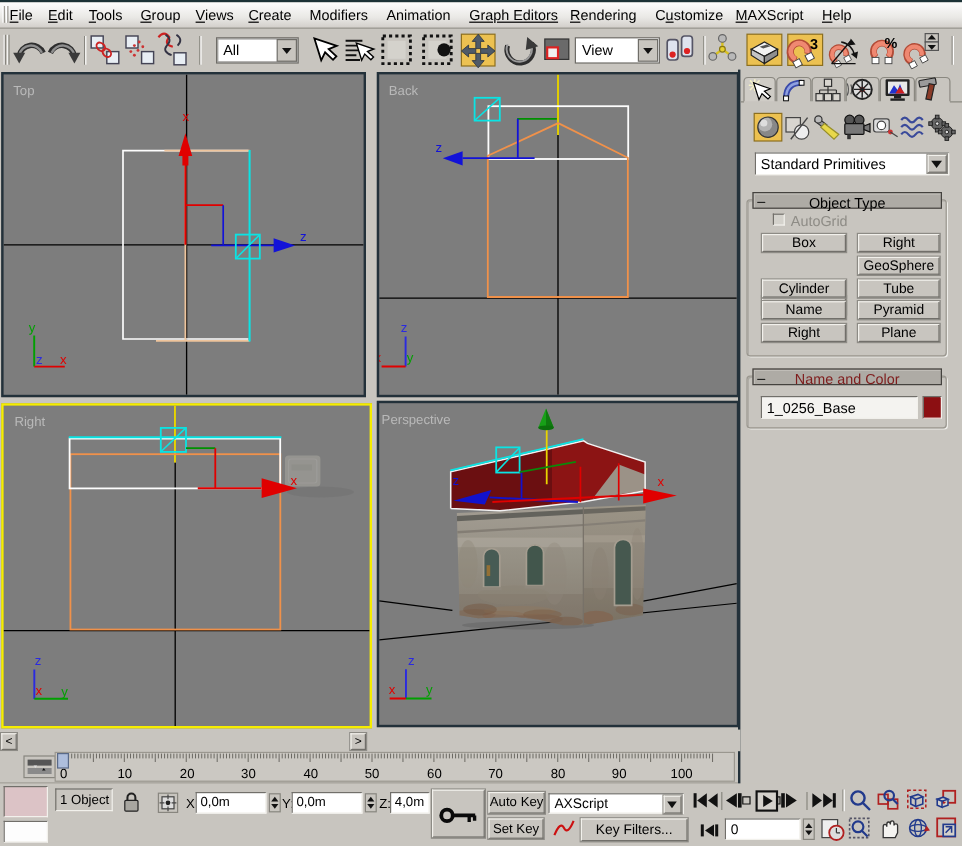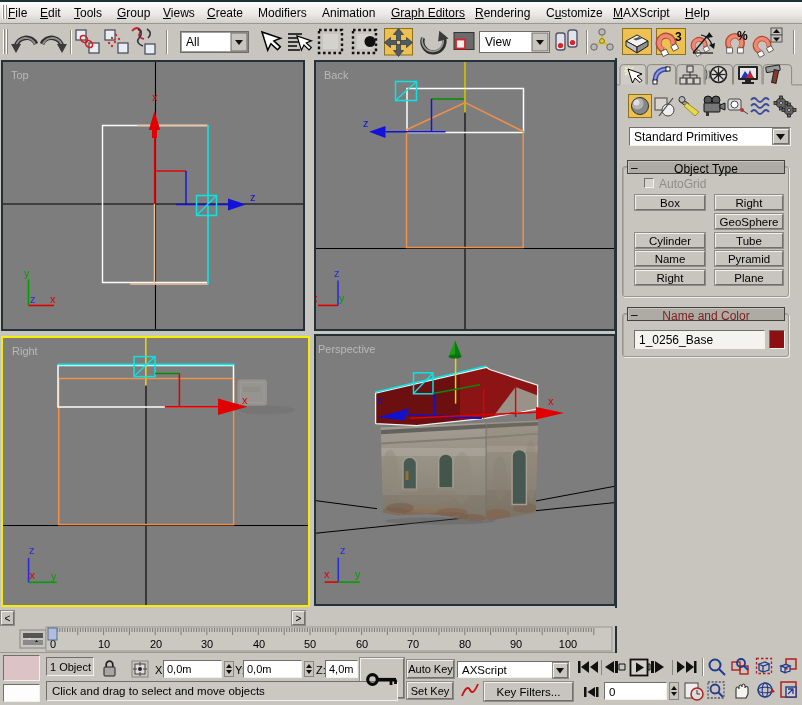--- a/index.html
+++ b/index.html
@@ -866,23 +866,20 @@
       <svg width="8" height="14">
           <path d="M1,6 h6 l-3,-4 z" fill="#111"></path>
           <path d="M1,8 h6 l-3,4 z" fill="#111"></path>
         </svg>
     </div>
     <span class="abs" style="left:316px;top:11px;font-size:11px;">Z:</span>
     <div class="sunken" style="left:325px;top:7px;width:33px;height:18px;">
         <span style="position:absolute;left:3px;top:2px;font-size:11px;">4,0m</span>
       </div>
     <div class="btn3d" style="left:360px;top:5px;width:44px;height:40px;"></div>
-    <div class="sunken" style="left:46px;top:28px;width:352px;height:20px;background:#cbc8c2;">
-        <span style="position:absolute;left:5px;top:3px;font-size:11.5px;">Click and drag to select and move objects</span>
-      </div>
 
     <div class="btn3d" style="left:407px;top:7px;width:47px;height:18px;text-align:center;font-size:11px;line-height:17px;white-space:nowrap;">Auto Key</div>
     <div class="btn3d" style="left:407px;top:28.5px;width:46px;height:17px;text-align:center;font-size:11px;line-height:16px;white-space:nowrap;">Set Key</div>
     <div class="sunken" style="left:457px;top:7.5px;width:113px;height:17px;">
       <span style="position:absolute;left:4px;top:2px;font-size:11.5px;">AXScript</span>
       <div class="btn3d" style="right:1px;top:1px;width:15px;height:15px;"></div>
       <svg width="11" height="8" style="position:absolute;right:3px;top:5px;">
           <path d="M1,1 h8 l-4,5.5 z" fill="#111"></path>
         </svg>
     </div>

